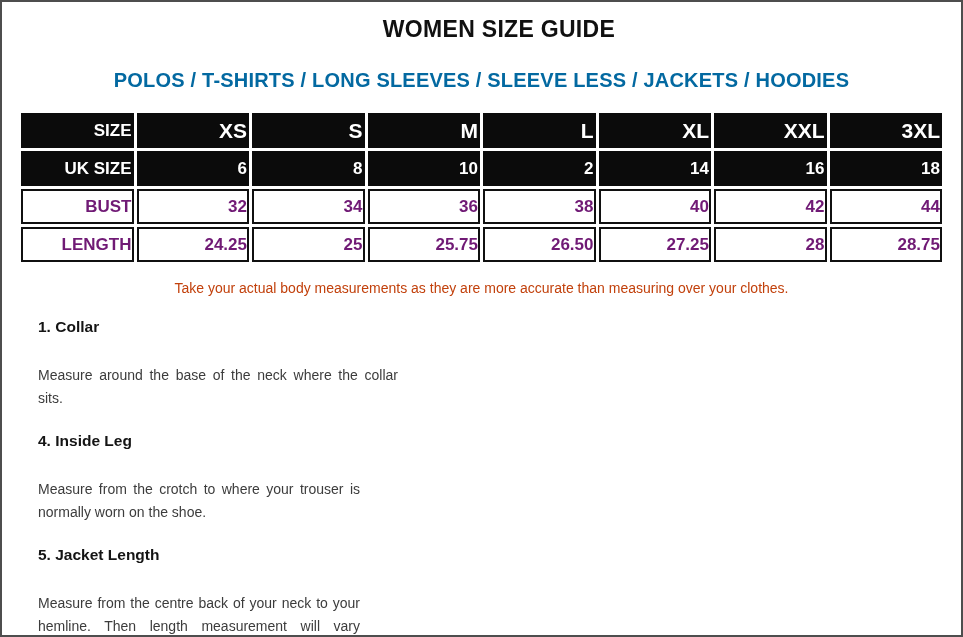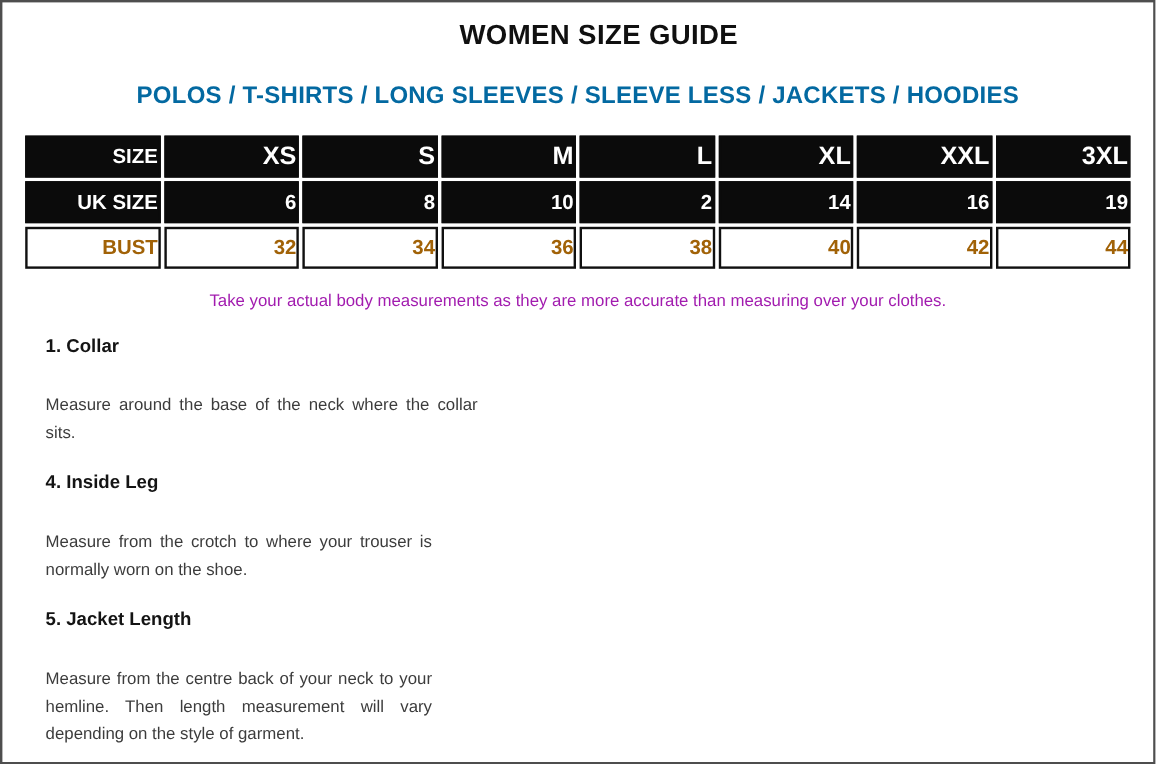--- a/index.html
+++ b/index.html
@@ -48,36 +48,36 @@
     padding: 0;
     overflow: hidden;
   }
   tr.dark td {
     background: #0b0b0b;
     color: #ffffff;
     border-color: #0b0b0b;
   }
   tr.light td {
     background: #ffffff;
-    color: #a16207;
+    color: #701a75;
   }
   tr.size-row td.value-cell { font-size: 21px; }
   .advice-heading {
     text-align: center;
     margin-top: 25px;
     font-size: 16px;
     font-weight: bold;
     letter-spacing: 0.4px;
     color: #101010;
   }
   .advice-intro {
     text-align: center;
     margin-top: 15px;
     font-size: 14px;
-    color: #a21caf;
+    color: #c2410c;
   }
   .advice-columns {
     display: flex;
     justify-content: space-between;
     padding: 0 33px 0 36px;
     flex-direction: column;
   }
   .advice-col-left  { width: 360px; }
   .advice-col-right { width: 322px; }
   .advice-item h3 {
@@ -117,31 +117,41 @@
           <td class="value-cell">3XL</td>
         </tr>
         <tr class="dark">
           <td class="label-cell">UK SIZE</td>
           <td class="value-cell">6</td>
           <td class="value-cell">8</td>
           <td class="value-cell">10</td>
           <td class="value-cell">2</td>
           <td class="value-cell">14</td>
           <td class="value-cell">16</td>
-          <td class="value-cell">19</td>
+          <td class="value-cell">18</td>
         </tr>
         <tr class="light">
           <td class="label-cell">BUST</td>
           <td class="value-cell">32</td>
           <td class="value-cell">34</td>
           <td class="value-cell">36</td>
           <td class="value-cell">38</td>
           <td class="value-cell">40</td>
           <td class="value-cell">42</td>
           <td class="value-cell">44</td>
+        </tr>
+        <tr class="light">
+          <td class="label-cell">LENGTH</td>
+          <td class="value-cell">24.25</td>
+          <td class="value-cell">25</td>
+          <td class="value-cell">25.75</td>
+          <td class="value-cell">26.50</td>
+          <td class="value-cell">27.25</td>
+          <td class="value-cell">28</td>
+          <td class="value-cell">28.75</td>
         </tr>
       </tbody>
     </table>
   </div>
 
 
   <div class="advice-intro">Take your actual body measurements as they are more accurate than measuring over your clothes.</div>
 
   <div class="advice-columns">
     <div class="advice-col-left">

